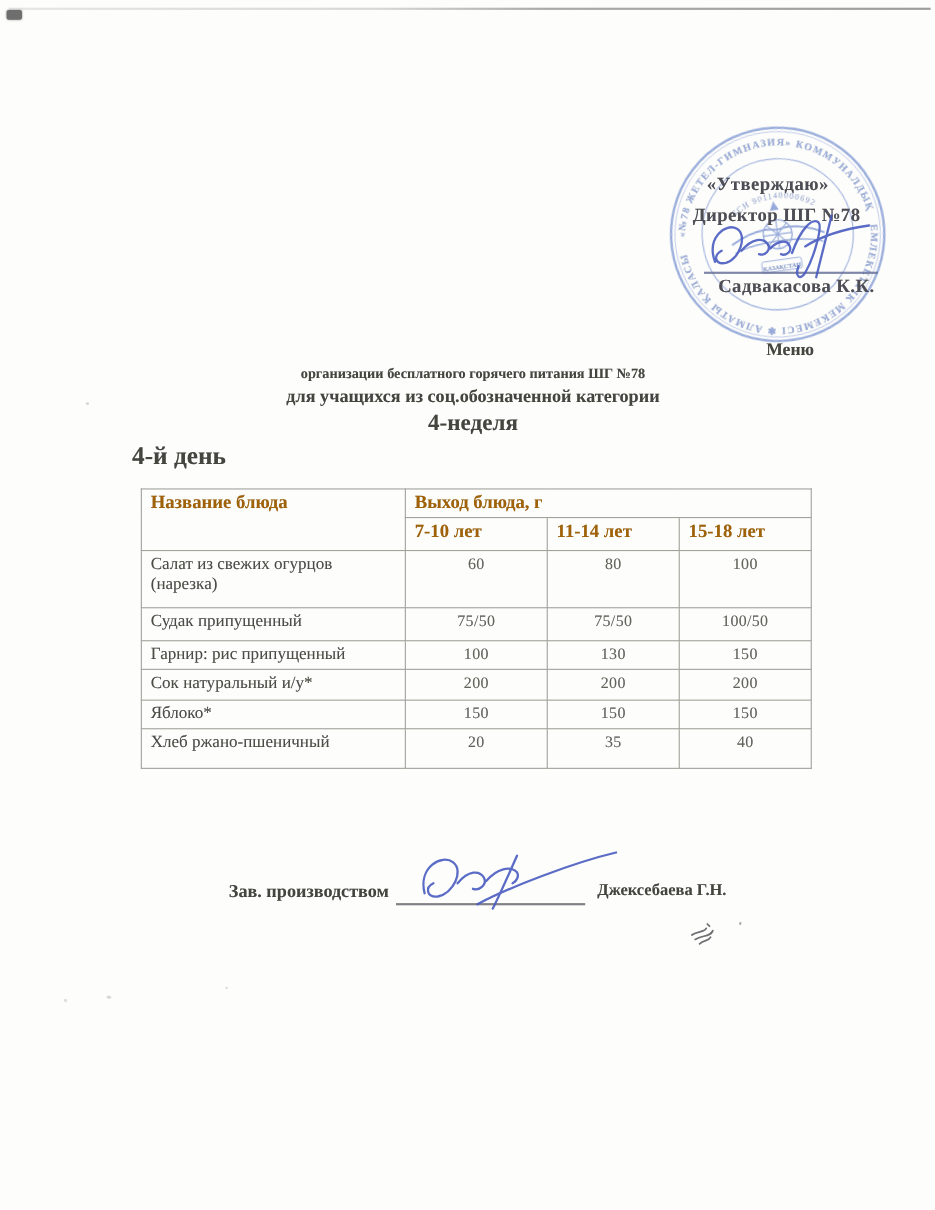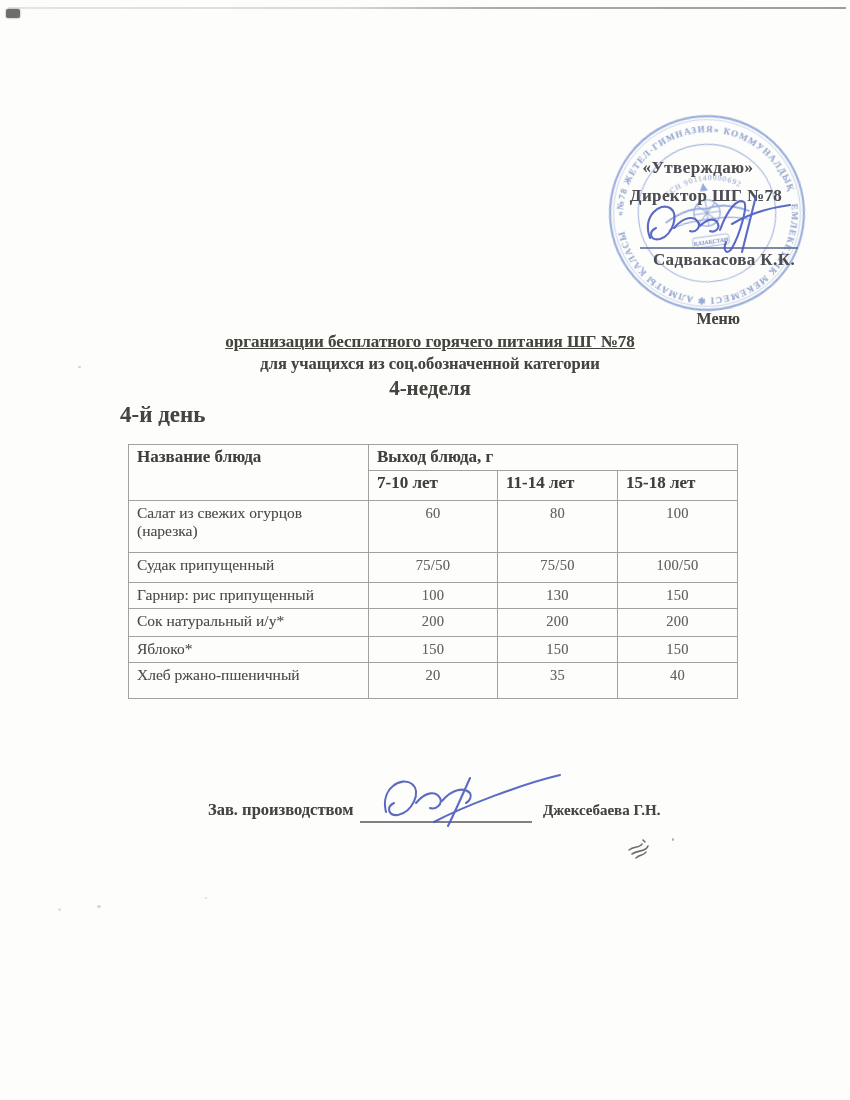--- a/index.html
+++ b/index.html
@@ -28,28 +28,28 @@
   .stamp-wrap svg{filter:blur(0.3px);}
   .stamp-text{position:absolute;font-weight:bold;color:#4d4d55;text-align:center;letter-spacing:.4px;}
   .stamp-approve{left:612px;top:158px;width:172px;font-size:17px;}
   .stamp-director{left:606px;top:186px;width:200px;font-size:17px;}
   .stamp-name{left:624px;top:250px;width:200px;font-size:17px;}
   .stamp-underline{position:absolute;left:640px;top:247px;width:158px;height:1.5px;background:#5f6a95;opacity:.8;}
   .sig-svg{position:absolute;}
   
   .title-block{position:absolute;left:120px;top:310px;width:620px;text-align:center;font-weight:bold;}
   .title-line1{font-size:16px;text-align:right;}
-  .title-line2{font-size:17px;margin-top:4px;text-decoration:underline;}
+  .title-line2{font-size:13px;margin-top:4px;}
   .title-line3{font-size:16.5px;margin-top:2px;}
   .title-week{font-size:21px;margin-top:2px;}
   .day-label{position:absolute;left:120px;top:402px;font-size:23px;font-weight:bold;}
   
   .menu-table{position:absolute;left:128px;top:444px;border-collapse:collapse;table-layout:fixed;width:609px;}
   .menu-table td,.menu-table th{border:1px solid var(--border-gray);overflow:hidden;}
-  .menu-table th{font-weight:bold;text-align:left;font-size:17px;color:#404040;padding:2px 8px;vertical-align:top;}
+  .menu-table th{font-weight:bold;text-align:left;font-size:17px;color:#a16207;padding:2px 8px;vertical-align:top;}
   th.yield-h{}
   td.dish{font-size:15.5px;padding:3px 8px;vertical-align:top;color:#4c4c46;}
   td.num{font-size:14.5px;text-align:center;vertical-align:top;color:var(--ink-light);padding-top:4px;letter-spacing:.3px;}
   
   .footer-label{position:absolute;left:208px;top:800px;font-size:16.5px;font-weight:bold;}
   .footer-underline{position:absolute;left:360px;top:821px;width:172px;height:1.5px;background:#6b6b70;opacity:.85;}
   .footer-name{position:absolute;left:543px;top:802px;font-size:15px;font-weight:bold;}
 </style>
 </head>
 <body>

